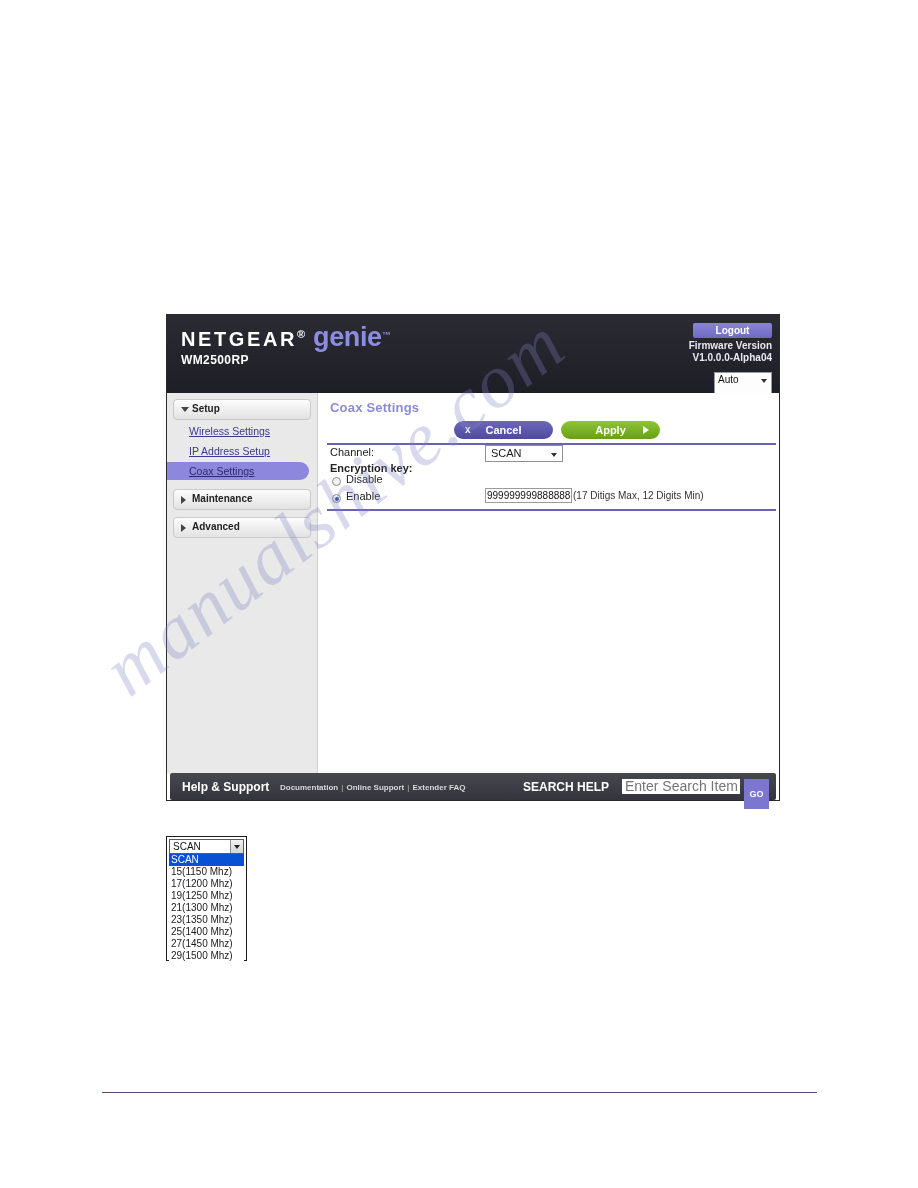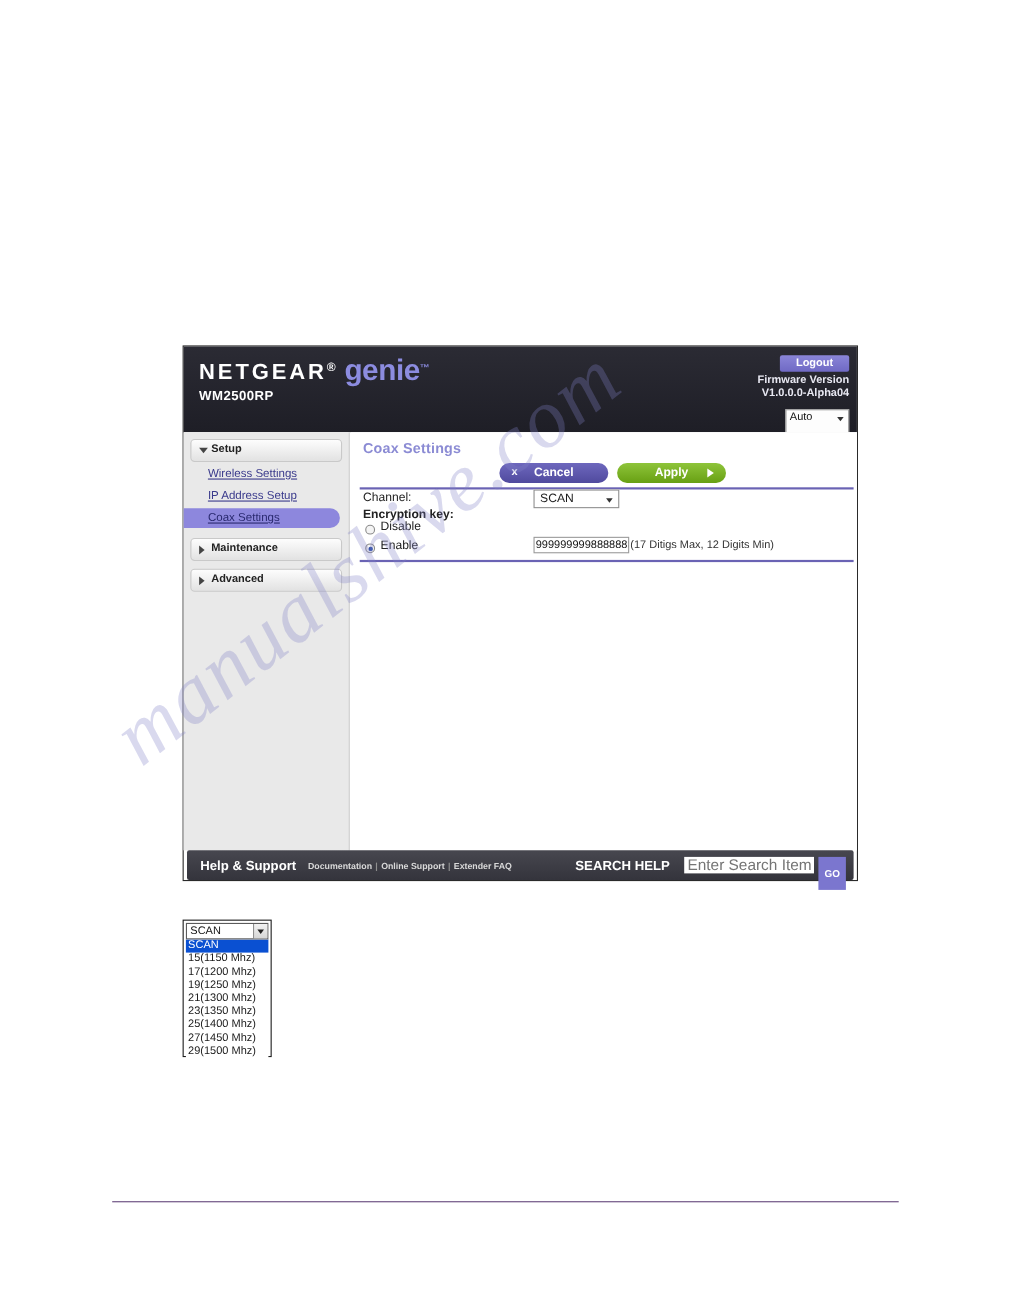--- a/index.html
+++ b/index.html
@@ -95,21 +95,21 @@
     font-weight: bold;
     color: #ffffff;
     letter-spacing: 0.4px;
     margin-top: 3px;
   }
 
   .logout-btn {
     position: absolute;
     right: 7px;
     top: 8px;
-    width: 63px;
+    width: 79px;
     height: 15px;
     background: linear-gradient(to bottom, #8a85d8 0%, #6f69c4 100%);
     border: none;
     border-radius: 2px;
     color: #ffffff;
     font-size: 10px;
     font-weight: bold;
     font-family: "Liberation Sans", sans-serif;
     line-height: 15px;
     cursor: pointer;

